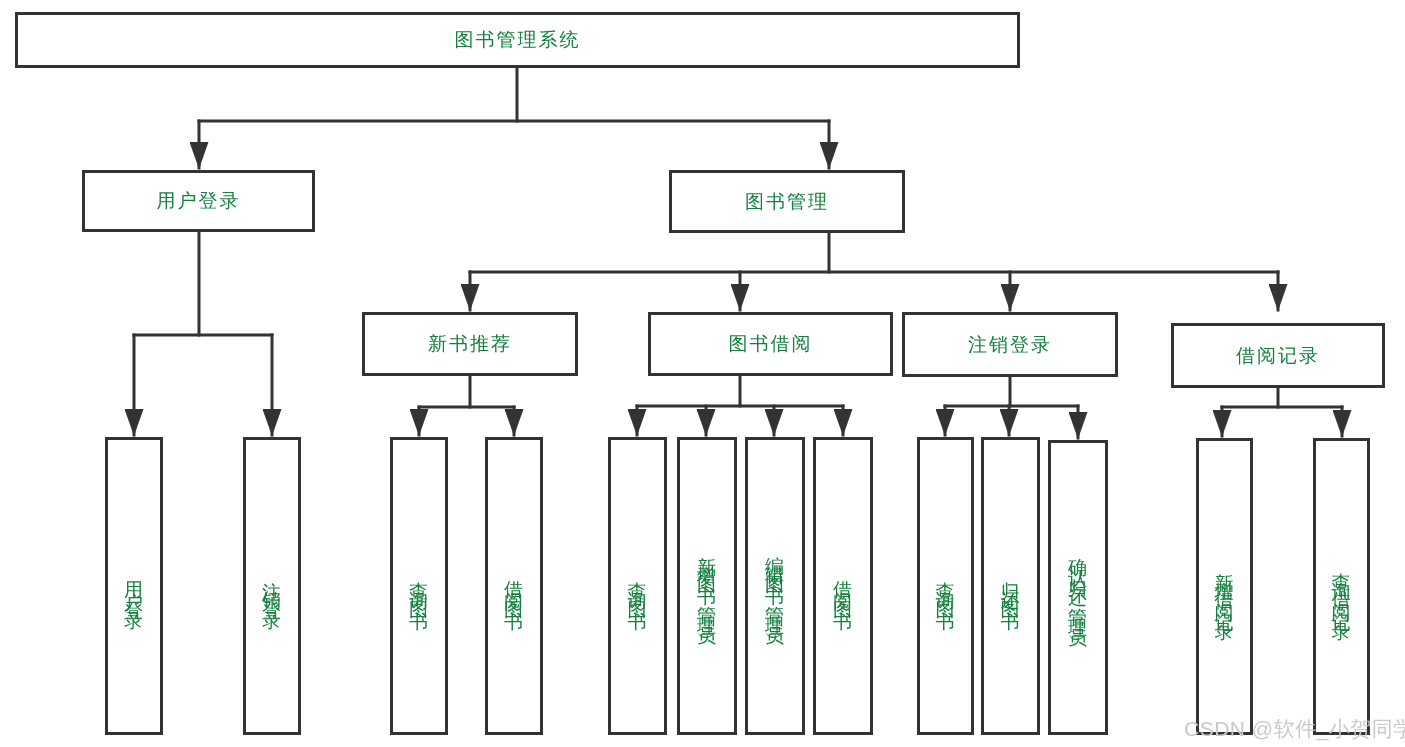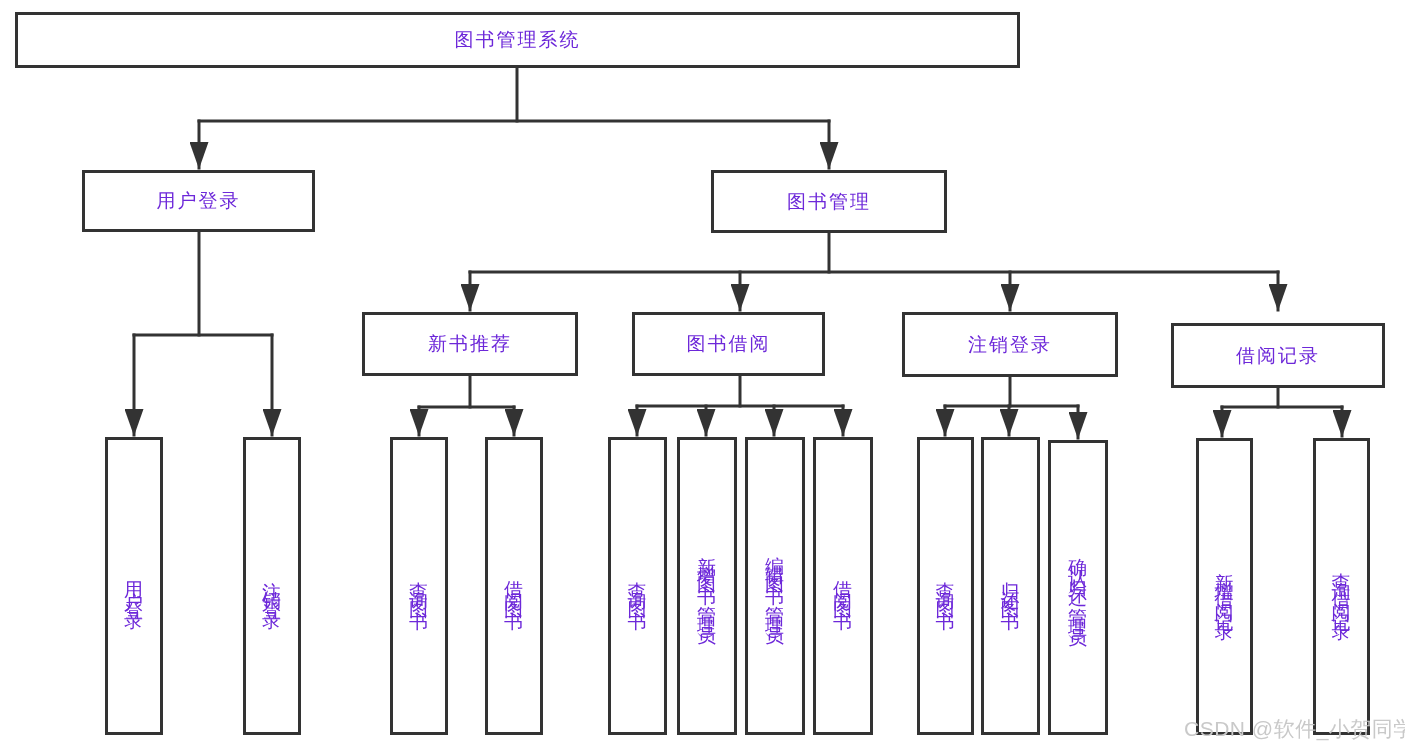--- a/index.html
+++ b/index.html
@@ -28,21 +28,21 @@
     stroke-linecap: square;
   }
   .box {
     position: absolute;
     box-sizing: border-box;
     border: 3px solid #333333;
     background: #ffffff;
     display: flex;
     align-items: center;
     justify-content: center;
-    color: #6d28d9;
+    color: #15803d;
     z-index: 2;
   }
   .hbox {
     font-size: 19px;
     letter-spacing: 2px;
   }
   .vbox .vtext {
     writing-mode: vertical-rl;
     text-orientation: mixed;
     font-size: 19px;
@@ -114,28 +114,28 @@
     <path d="M1342,407 V436" marker-end="url(#arw)"></path>
   </svg>
 
   <div class="box hbox" style="left:15px;top:12px;width:1005px;height:56px">
     <span>图书管理系统</span>
   </div>
 
   <div class="box hbox" style="left:82px;top:170px;width:233px;height:62px">
     <span>用户登录</span>
   </div>
-  <div class="box hbox" style="left:711px;top:170px;width:236px;height:63px">
+  <div class="box hbox" style="left:669px;top:170px;width:236px;height:63px">
     <span>图书管理</span>
   </div>
 
   <div class="box hbox" style="left:362px;top:312px;width:216px;height:64px">
     <span>新书推荐</span>
   </div>
-  <div class="box hbox" style="left:632px;top:312px;width:193px;height:64px">
+  <div class="box hbox" style="left:648px;top:312px;width:245px;height:64px">
     <span>图书借阅</span>
   </div>
   <div class="box hbox" style="left:902px;top:312px;width:216px;height:65px">
     <span>注销登录</span>
   </div>
   <div class="box hbox" style="left:1171px;top:323px;width:214px;height:65px">
     <span>借阅记录</span>
   </div>
 
   <div class="box vbox" style="left:105px;top:437px;width:58px;height:298px">

